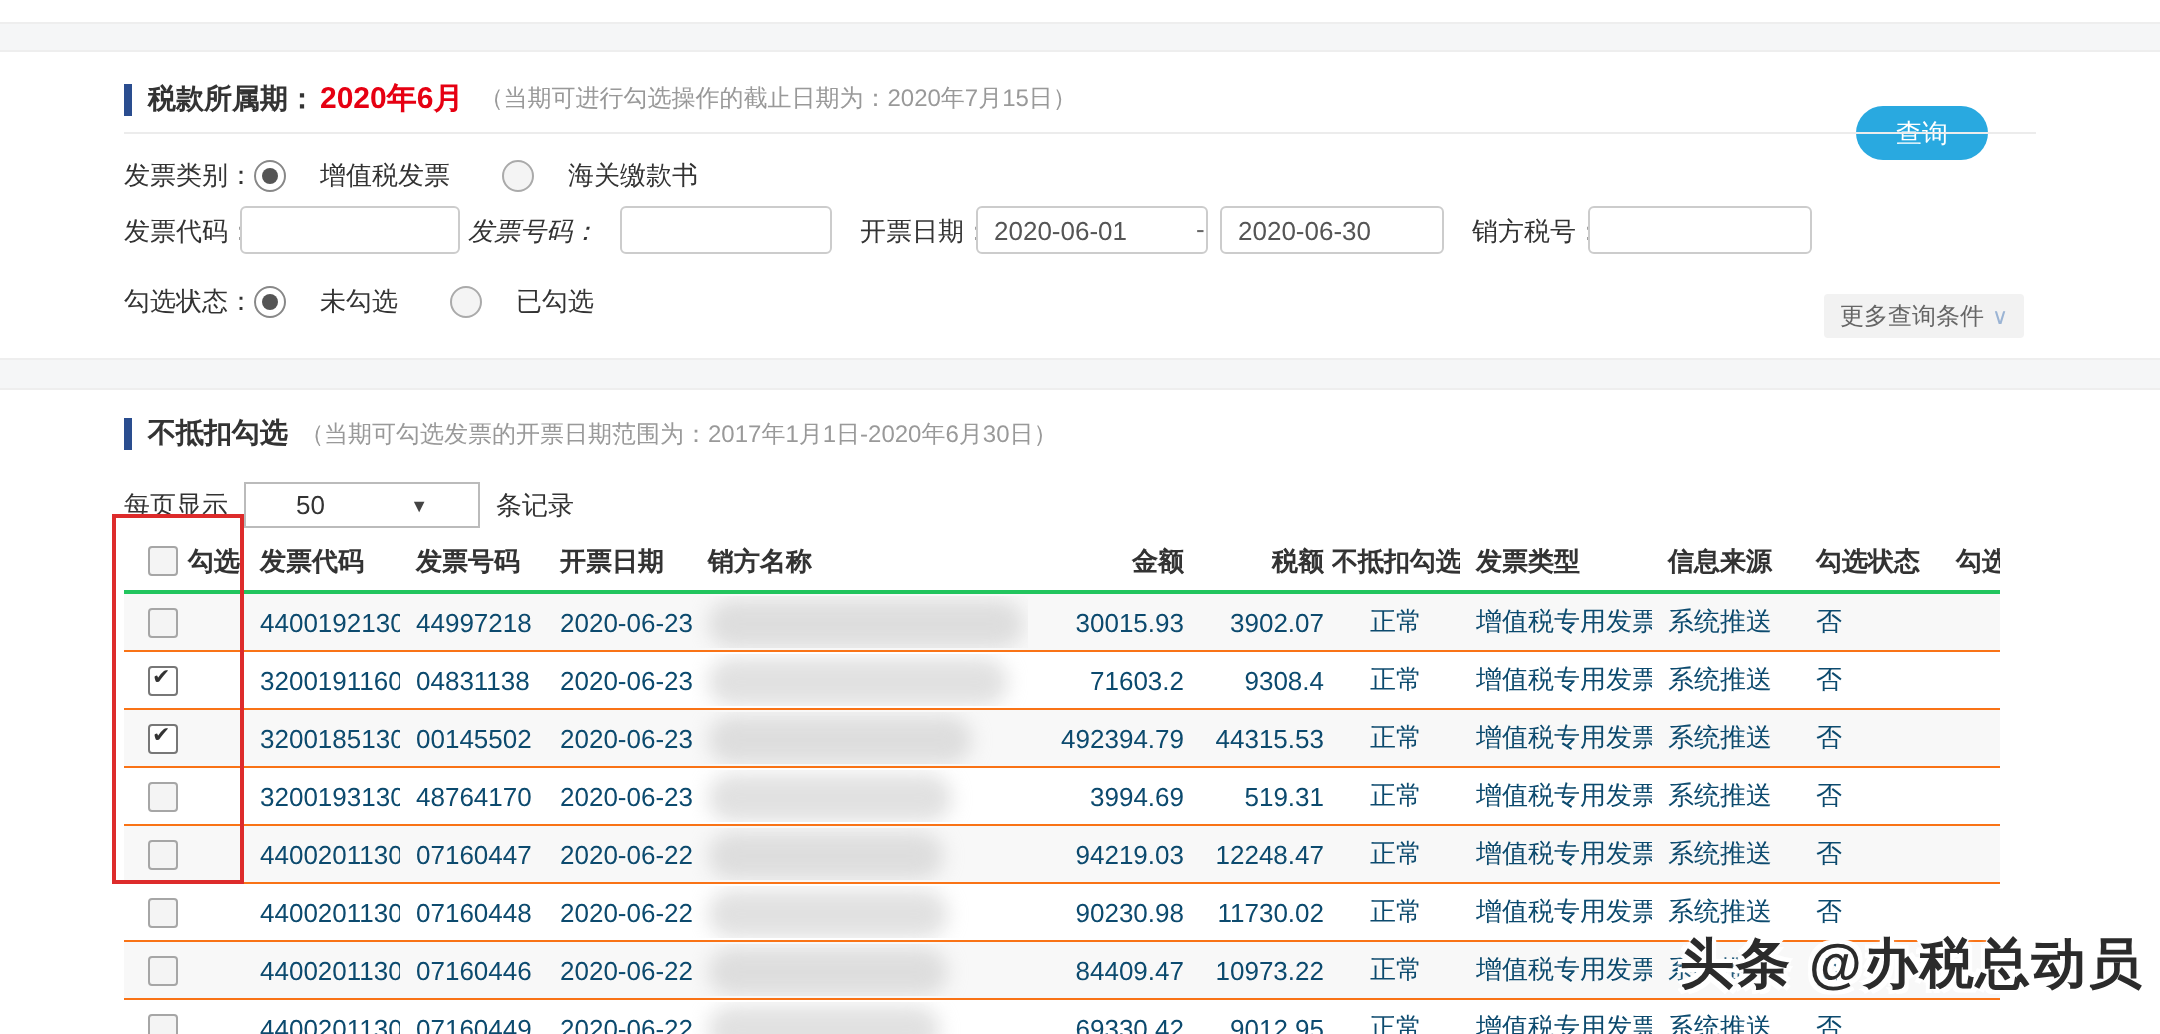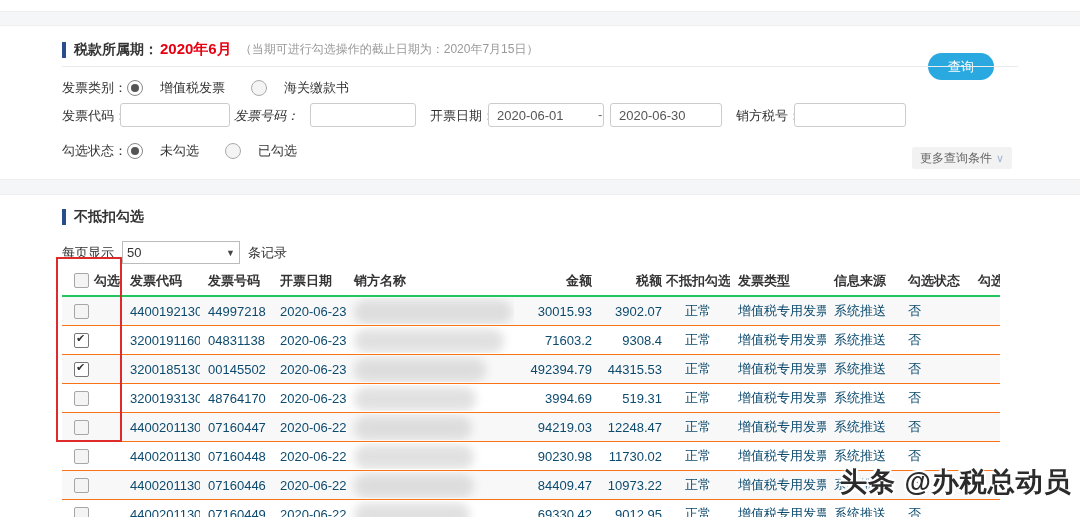--- a/index.html
+++ b/index.html
@@ -35,21 +35,21 @@
   .radio.sel::after{content:"";position:absolute;left:3px;top:3px;width:8px;height:8px;border-radius:50%;background:#555;}
   .opt{display:inline-flex;align-items:center;margin-right:26px;gap:12px;}
   input.txt{height:24px;border:1px solid #ccc;border-radius:3px;padding:0 8px;font-size:13px;
     font-family:inherit;color:#555;background:#fff;box-sizing:border-box;}
   .more-link{top:147px;left:912px;height:22px;padding:0 8px;background:#f2f2f2;color:#666;
     font-size:12px;display:flex;align-items:center;gap:4px;cursor:pointer;border-radius:2px;}
   .more-chev{color:#9bb4d4;font-size:11px;}
   
   .pagerow{top:241px;left:62px;display:flex;align-items:center;gap:8px;font-size:13px;}
   .select{width:118px;height:23px;border:1px solid #bbb;background:#fff;display:flex;
-    align-items:center;justify-content:space-between;padding:0 4px;cursor:pointer;box-sizing:border-box;}
+    align-items:center;justify-content:space-between;padding:0 25px;cursor:pointer;box-sizing:border-box;}
   .select .chev{font-size:9px;color:#444;}
   
   .table-wrap{top:266px;left:62px;width:938px;overflow:hidden;}
   .trow{display:flex;width:1000px;align-items:center;}
   .thead{height:29px;border-bottom:2px solid #22c55e;font-weight:bold;color:#333;}
   .row{height:28px;border-bottom:1px solid #f97316;color:#0c4a6e;}
   .row:nth-child(odd){background:#f8f8f8;}
   .cell{padding-left:8px;box-sizing:border-box;flex:none;white-space:nowrap;overflow:hidden;}
   .c0{width:60px;display:flex;align-items:center;gap:5px;padding-left:12px;}
   .c1{width:78px;} .c2{width:72px;} .c3{width:74px;} .c4{width:168px;}
@@ -121,20 +121,21 @@
 <div class="abs more-link">
   <span>更多查询条件</span>
   <span class="more-chev">∨</span>
 </div>
 
 <div class="abs band band2"></div>
 
 <div class="abs sec-title" style="top:208px;left:62px;">
   <span class="blue-bar"></span>
   <span class="sec-label">不抵扣勾选</span>
+  <span class="gray-note" style="margin-left:-2px;">（当期可勾选发票的开票日期范围为：2017年1月1日-2020年6月30日）</span>
 </div>
 
 <div class="abs pagerow">
   <span>每页显示</span>
   <span class="select">
     <span>50</span>
     <span class="chev">▼</span>
   </span>
   <span>条记录</span>
 </div>

